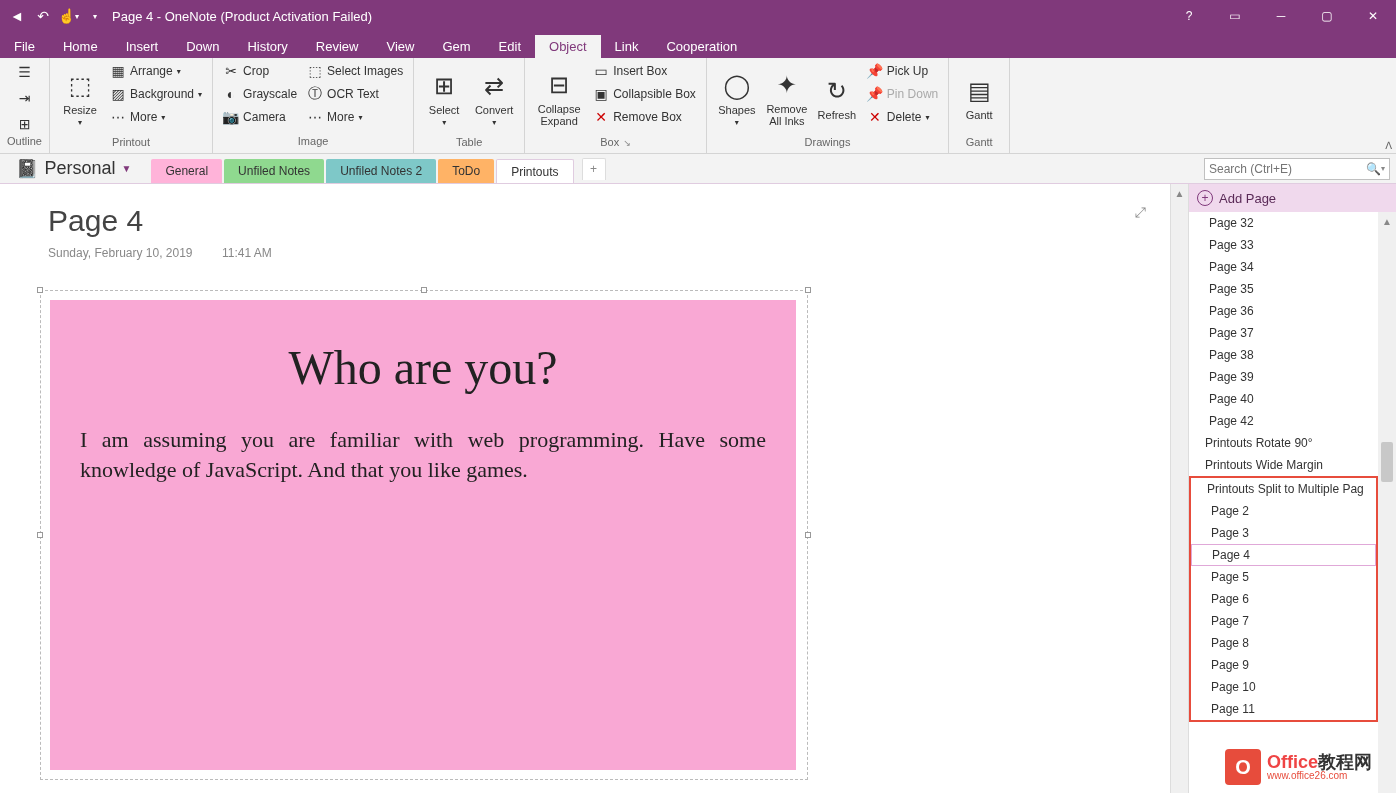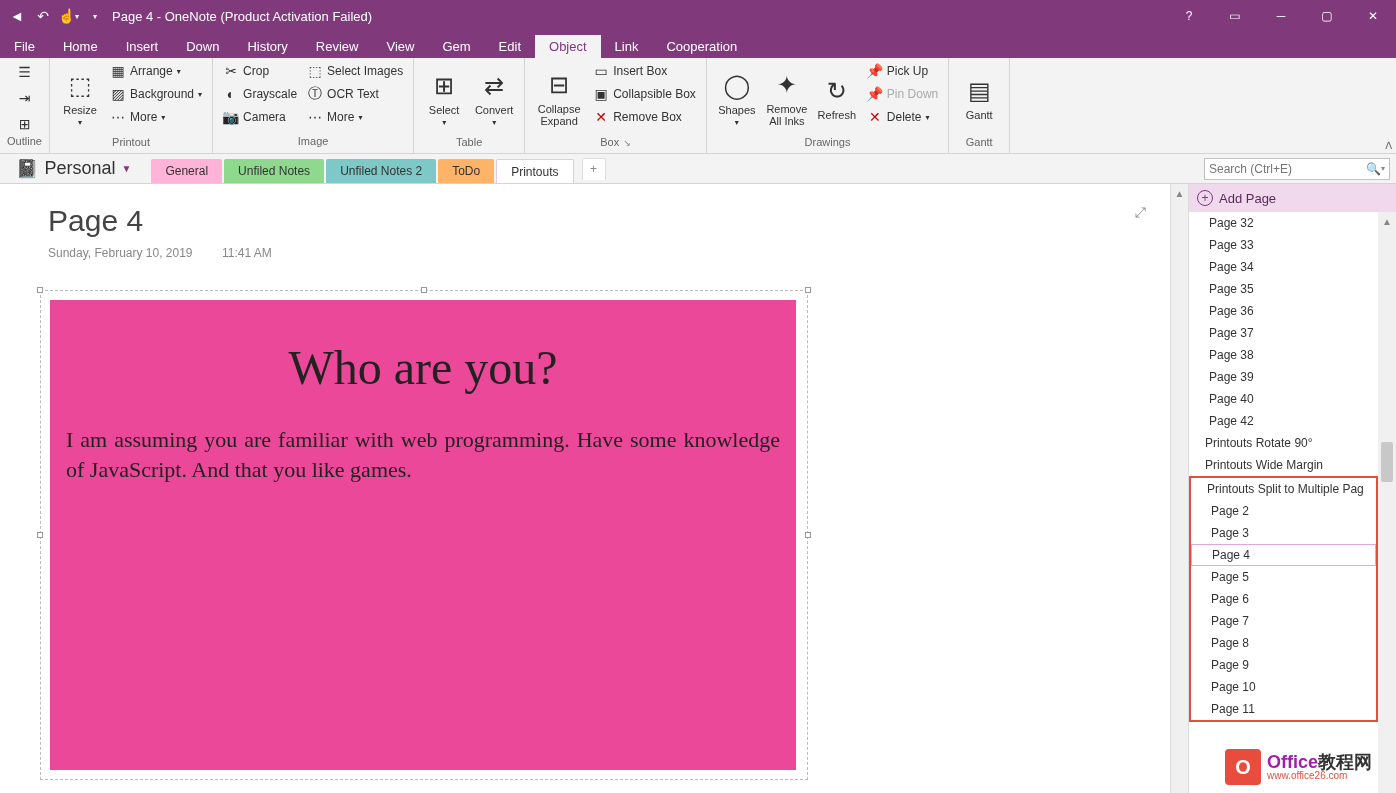--- a/index.html
+++ b/index.html
@@ -48,21 +48,21 @@
 
 
 .main { display:flex; height:635px; }
 .canvas { flex:1; position:relative; background:#fff; overflow:hidden; }
 .pagetitle { position:absolute; left:48px; top:20px; font-size:30px; color:#444; font-weight:300; }
 .pagedate { position:absolute; left:48px; top:62px; font-size:12px; color:#888; }
 .pagetime { position:absolute; left:222px; top:62px; font-size:12px; color:#888; }
 .expand-icon { position:absolute; right:24px; top:20px; color:#888; font-size:14px; }
 .container-outline { position:absolute; left:40px; top:106px; width:768px; height:490px; border:1px dashed #bbb; }
 .handle { position:absolute; width:6px; height:6px; background:#fff; border:1px solid #999; }
-.printout { position:absolute; left:50px; top:116px; width:746px; height:470px; background:#ec4899; padding:40px 16px; }
+.printout { position:absolute; left:50px; top:116px; width:746px; height:470px; background:#f9a8d4; padding:40px 30px; }
 .printout h1 { font-family:Georgia,serif; font-size:48px; font-weight:400; text-align:center; color:#222; margin-bottom:30px; }
 .printout p { font-family:Georgia,serif; font-size:22px; color:#222; text-align:justify; line-height:1.35; }
 .vscroll { width:18px; background:#f0f0f0; border-left:1px solid #ddd; position:relative; }
 .vscroll .arrow { height:18px; display:flex; align-items:center; justify-content:center; color:#888; font-size:10px; }
 
 
 .pagepanel { width:208px; background:#fff; border-left:1px solid #ddd; display:flex; flex-direction:column; }
 .addpage { height:28px; background:#f0d9ed; display:flex; align-items:center; gap:6px; padding:0 8px; color:#5a2a57; font-size:13px; }
 .addpage .plus { width:16px; height:16px; border:1px solid #80397b; border-radius:50%; display:flex; align-items:center; justify-content:center; font-size:12px; color:#80397b; }
 .pagelist { flex:1; overflow:hidden; position:relative; }
@@ -71,21 +71,21 @@
 .pageitem.current { background:#fff; border:1px solid #e0a8d8; }
 .redbox { border:2px solid #e74c3c; }
 .plscroll { position:absolute; right:0; top:0; bottom:0; width:18px; background:#f0f0f0; }
 .plscroll .arrow { height:18px; display:flex; align-items:center; justify-content:center; font-size:10px; color:#888; }
 .plscroll .thumb { position:absolute; left:3px; right:3px; top:230px; height:40px; background:#c8c8c8; border-radius:2px; }
 
 .watermark { position:absolute; right:24px; bottom:8px; display:flex; align-items:center; gap:6px; }
 .watermark .logo { width:36px; height:36px; background:#e74c3c; border-radius:4px; display:flex; align-items:center; justify-content:center; color:#fff; font-size:20px; font-weight:bold; }
 .watermark .txt { display:flex; flex-direction:column; line-height:1; }
 .watermark .name { font-size:18px; font-weight:bold; }
-.watermark .name .o { color:#a21caf; }
+.watermark .name .o { color:#ef4444; }
 .watermark .url { font-size:10px; color:#e74c3c; }
 </style>
 </head>
 <body>
 
 <div class="titlebar">
   <div class="qat">
     <div class="qat-btn">
         <span class="ic">◄</span>
       </div>

